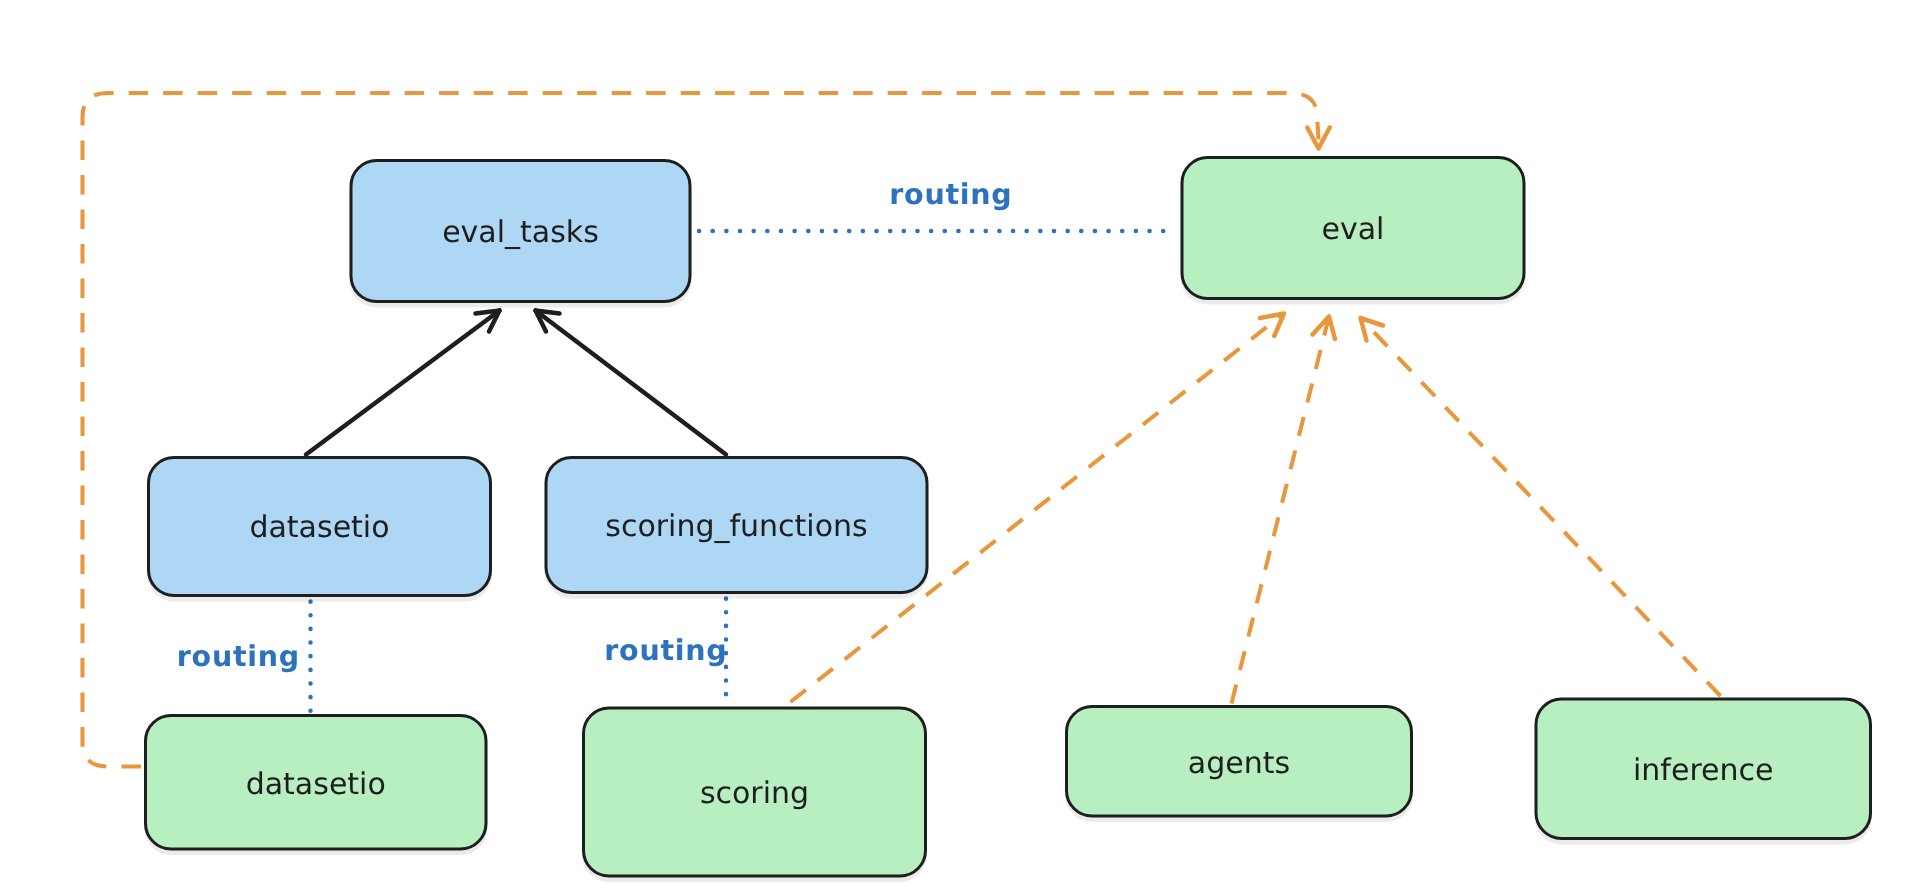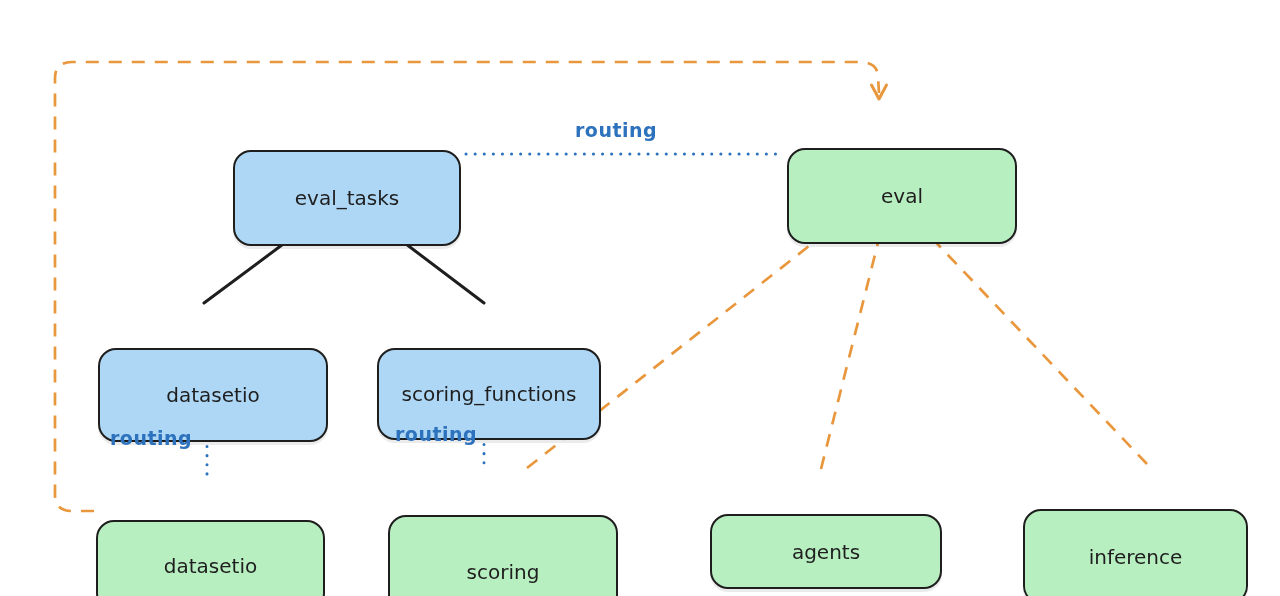--- a/index.html
+++ b/index.html
@@ -23,28 +23,27 @@
   path.head{fill:none;stroke-width:3;stroke-linejoin:round;stroke-linecap:round;}
   .stroke-black{stroke:var(--stroke);}
   .stroke-blue{stroke:var(--routing-blue);}
   .stroke-orange{stroke:var(--orange);}
   .node{
     position:absolute;border:2.5px solid var(--stroke);border-radius:18px;
     display:flex;align-items:center;justify-content:center;
     font-size:20px;color:var(--stroke);
     box-shadow:0 3px 0 rgba(0,0,0,0.08);
     box-sizing:border-box;
-    margin-top:44px;
   }
   .fill-blue{background:var(--blue-fill);}
   .fill-green{background:var(--green-fill);}
   .edge-label{
     position:absolute;color:var(--routing-blue);
     font-size:19px;font-weight:600;letter-spacing:0.5px;
-    display:flex;align-items:center;justify-content:flex-start;
+    display:flex;align-items:center;justify-content:flex-end;
   }
 </style>
 </head>
 <body>
 
 <div class="canvas">
 
   <svg class="edges" width="1280" height="596" viewBox="0 0 1280 596">
 
     <path class="edge solid stroke-black" d="M204,303 L333,207"></path>
@@ -74,21 +73,21 @@
   </div>
 
   <div class="node fill-green" style="left:787px;top:104px;width:230px;height:96px">
     <span>eval</span>
   </div>
 
   <div class="node fill-blue" style="left:98px;top:304px;width:230px;height:94px">
     <span>datasetio</span>
   </div>
 
-  <div class="node fill-blue" style="left:377px;top:304px;width:224px;height:92px">
+  <div class="node fill-blue" style="left:363px;top:304px;width:256px;height:92px">
     <span>scoring_functions</span>
   </div>
 
   <div class="node fill-green" style="left:96px;top:476px;width:229px;height:91px">
     <span>datasetio</span>
   </div>
 
   <div class="node fill-green" style="left:388px;top:471px;width:230px;height:114px">
     <span>scoring</span>
   </div>

